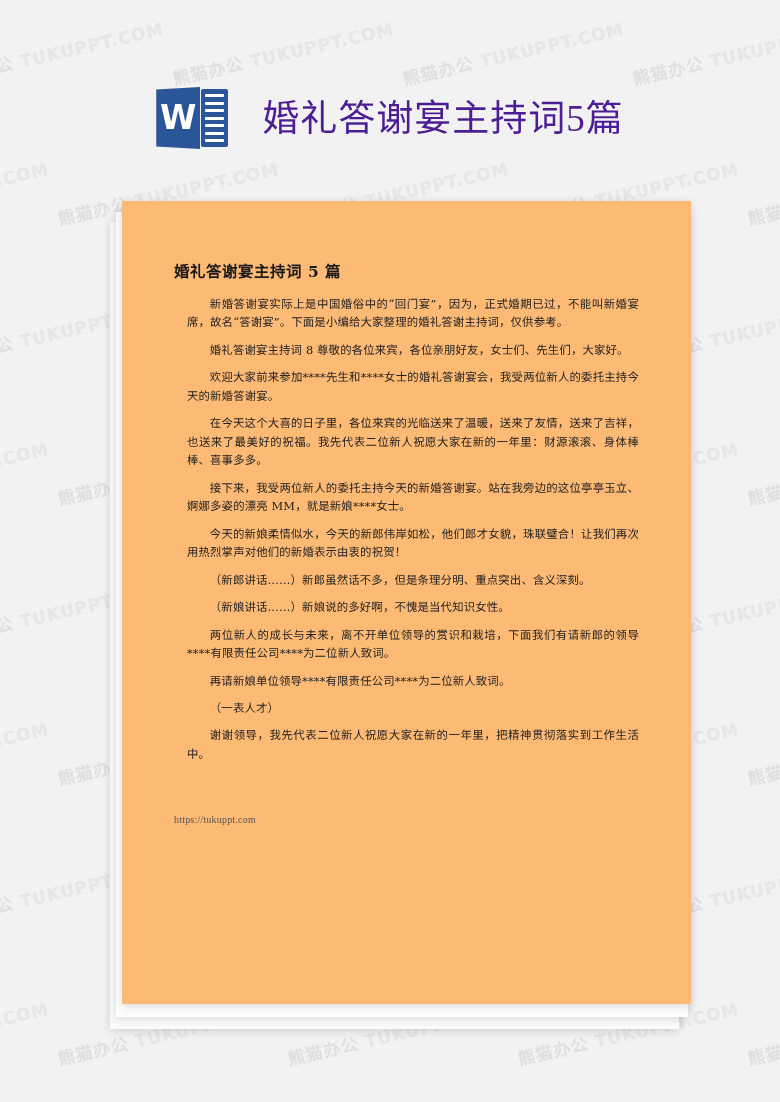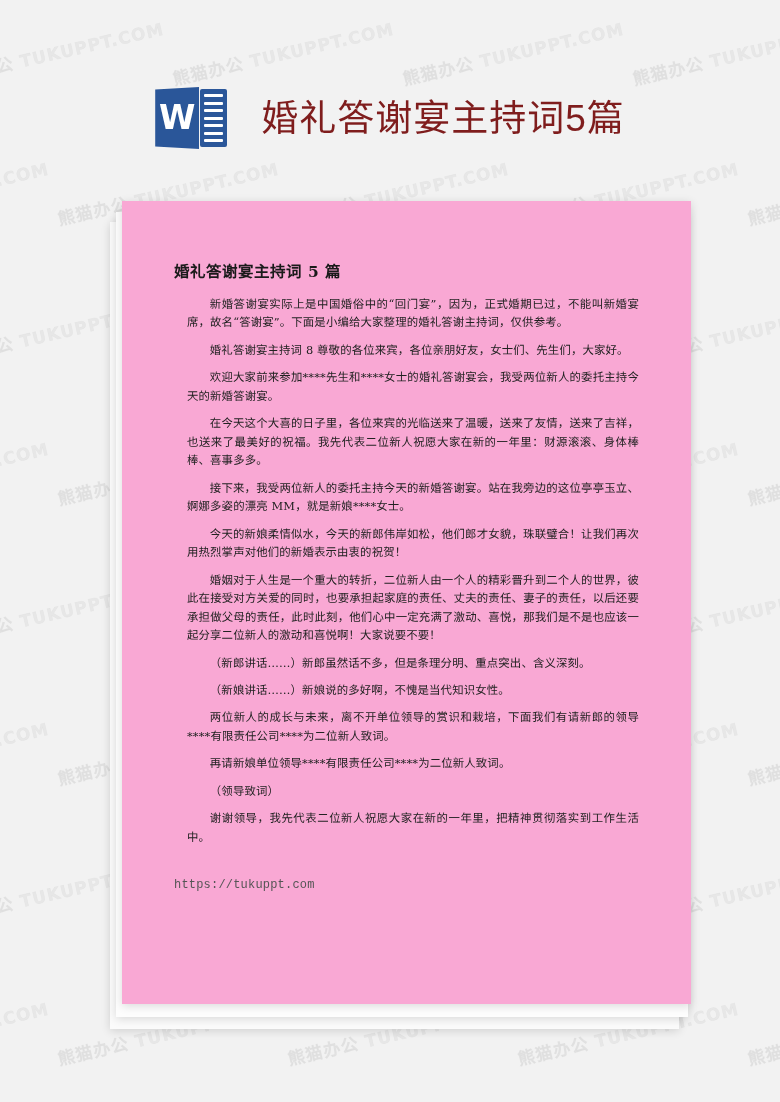--- a/index.html
+++ b/index.html
@@ -88,40 +88,40 @@
     display: flex;
     flex-direction: column;
     justify-content: space-between;
   }
   .word-icon .wi-line {
     height: 3px;
     background: #ffffff;
     border-radius: 1px;
   }
   .header-title {
-    font-family: Liberation Sans, sans-serif;
+    font-family: Liberation Serif, serif;
     font-size: 37px;
     line-height: 1;
-    color: #7f1d1d;
+    color: #4c1d95;
     letter-spacing: 1px;
     white-space: nowrap;
   }
 
   
   .paper-stack {
     position: absolute;
     left: 0;
     top: 0;
     width: 780px;
     height: 1102px;
     z-index: 2;
   }
   .page {
     position: absolute;
-    background: #f9a8d4;
+    background: #fdba74;
     box-shadow: 0 2px 9px rgba(0, 0, 0, 0.14);
   }
   .page-back-b {
     left: 110px;
     top: 222px;
     width: 569px;
     height: 807px;
     background: #fbfbfb;
   }
   .page-back-a {
@@ -153,24 +153,24 @@
     font-family: "DejaVu Serif", "Liberation Serif", serif;
     font-size: 11.4px;
     line-height: 1.62;
     color: #222222;
     margin: 0 0 9px 13px;
     text-align: justify;
     text-indent: 2em;
     letter-spacing: 0.15px;
   }
   .doc-footer {
-    font-family: Liberation Mono, monospace;
-    font-size: 12px;
+    font-family: Liberation Serif, serif;
+    font-size: 10px;
     color: #555555;
-    margin-top: 32px;
+    margin-top: 51px;
     letter-spacing: 0.2px;
   }
 </style>
 </head>
 <body>
 
 <div class="watermark-layer" id="watermark-layer">
     <div class="wm" style="left: -60px; top: 40px;">熊猫办公 TUKUPPT.COM</div>
     <div class="wm" style="left: 170px; top: 40px;">熊猫办公 TUKUPPT.COM</div>
     <div class="wm" style="left: 400px; top: 40px;">熊猫办公 TUKUPPT.COM</div>
@@ -232,23 +232,22 @@
   <div class="page page-back-a"></div>
   <div class="page page-front">
     <h1 class="doc-title">婚礼答谢宴主持词 5 篇</h1>
     <div id="doc-body">
         <p class="doc-para">新婚答谢宴实际上是中国婚俗中的“回门宴”，因为，正式婚期已过，不能叫新婚宴席，故名“答谢宴”。下面是小编给大家整理的婚礼答谢主持词，仅供参考。</p>
         <p class="doc-para">婚礼答谢宴主持词 8 尊敬的各位来宾，各位亲朋好友，女士们、先生们，大家好。</p>
         <p class="doc-para">欢迎大家前来参加****先生和****女士的婚礼答谢宴会，我受两位新人的委托主持今天的新婚答谢宴。</p>
         <p class="doc-para">在今天这个大喜的日子里，各位来宾的光临送来了温暖，送来了友情，送来了吉祥，也送来了最美好的祝福。我先代表二位新人祝愿大家在新的一年里：财源滚滚、身体棒棒、喜事多多。</p>
         <p class="doc-para">接下来，我受两位新人的委托主持今天的新婚答谢宴。站在我旁边的这位亭亭玉立、婀娜多姿的漂亮 MM，就是新娘****女士。</p>
         <p class="doc-para">今天的新娘柔情似水，今天的新郎伟岸如松，他们郎才女貌，珠联璧合！让我们再次用热烈掌声对他们的新婚表示由衷的祝贺！</p>
-        <p class="doc-para">婚姻对于人生是一个重大的转折，二位新人由一个人的精彩晋升到二个人的世界，彼此在接受对方关爱的同时，也要承担起家庭的责任、丈夫的责任、妻子的责任，以后还要承担做父母的责任，此时此刻，他们心中一定充满了激动、喜悦，那我们是不是也应该一起分享二位新人的激动和喜悦啊！大家说要不要！</p>
         <p class="doc-para">（新郎讲话……）新郎虽然话不多，但是条理分明、重点突出、含义深刻。</p>
         <p class="doc-para">（新娘讲话……）新娘说的多好啊，不愧是当代知识女性。</p>
         <p class="doc-para">两位新人的成长与未来，离不开单位领导的赏识和栽培，下面我们有请新郎的领导****有限责任公司****为二位新人致词。</p>
         <p class="doc-para">再请新娘单位领导****有限责任公司****为二位新人致词。</p>
-        <p class="doc-para">（领导致词）</p>
+        <p class="doc-para">（一表人才）</p>
         <p class="doc-para">谢谢领导，我先代表二位新人祝愿大家在新的一年里，把精神贯彻落实到工作生活中。</p>
       </div>
     <div class="doc-footer">https://tukuppt.com</div>
   </div>
 </div>
 
 </body></html>

